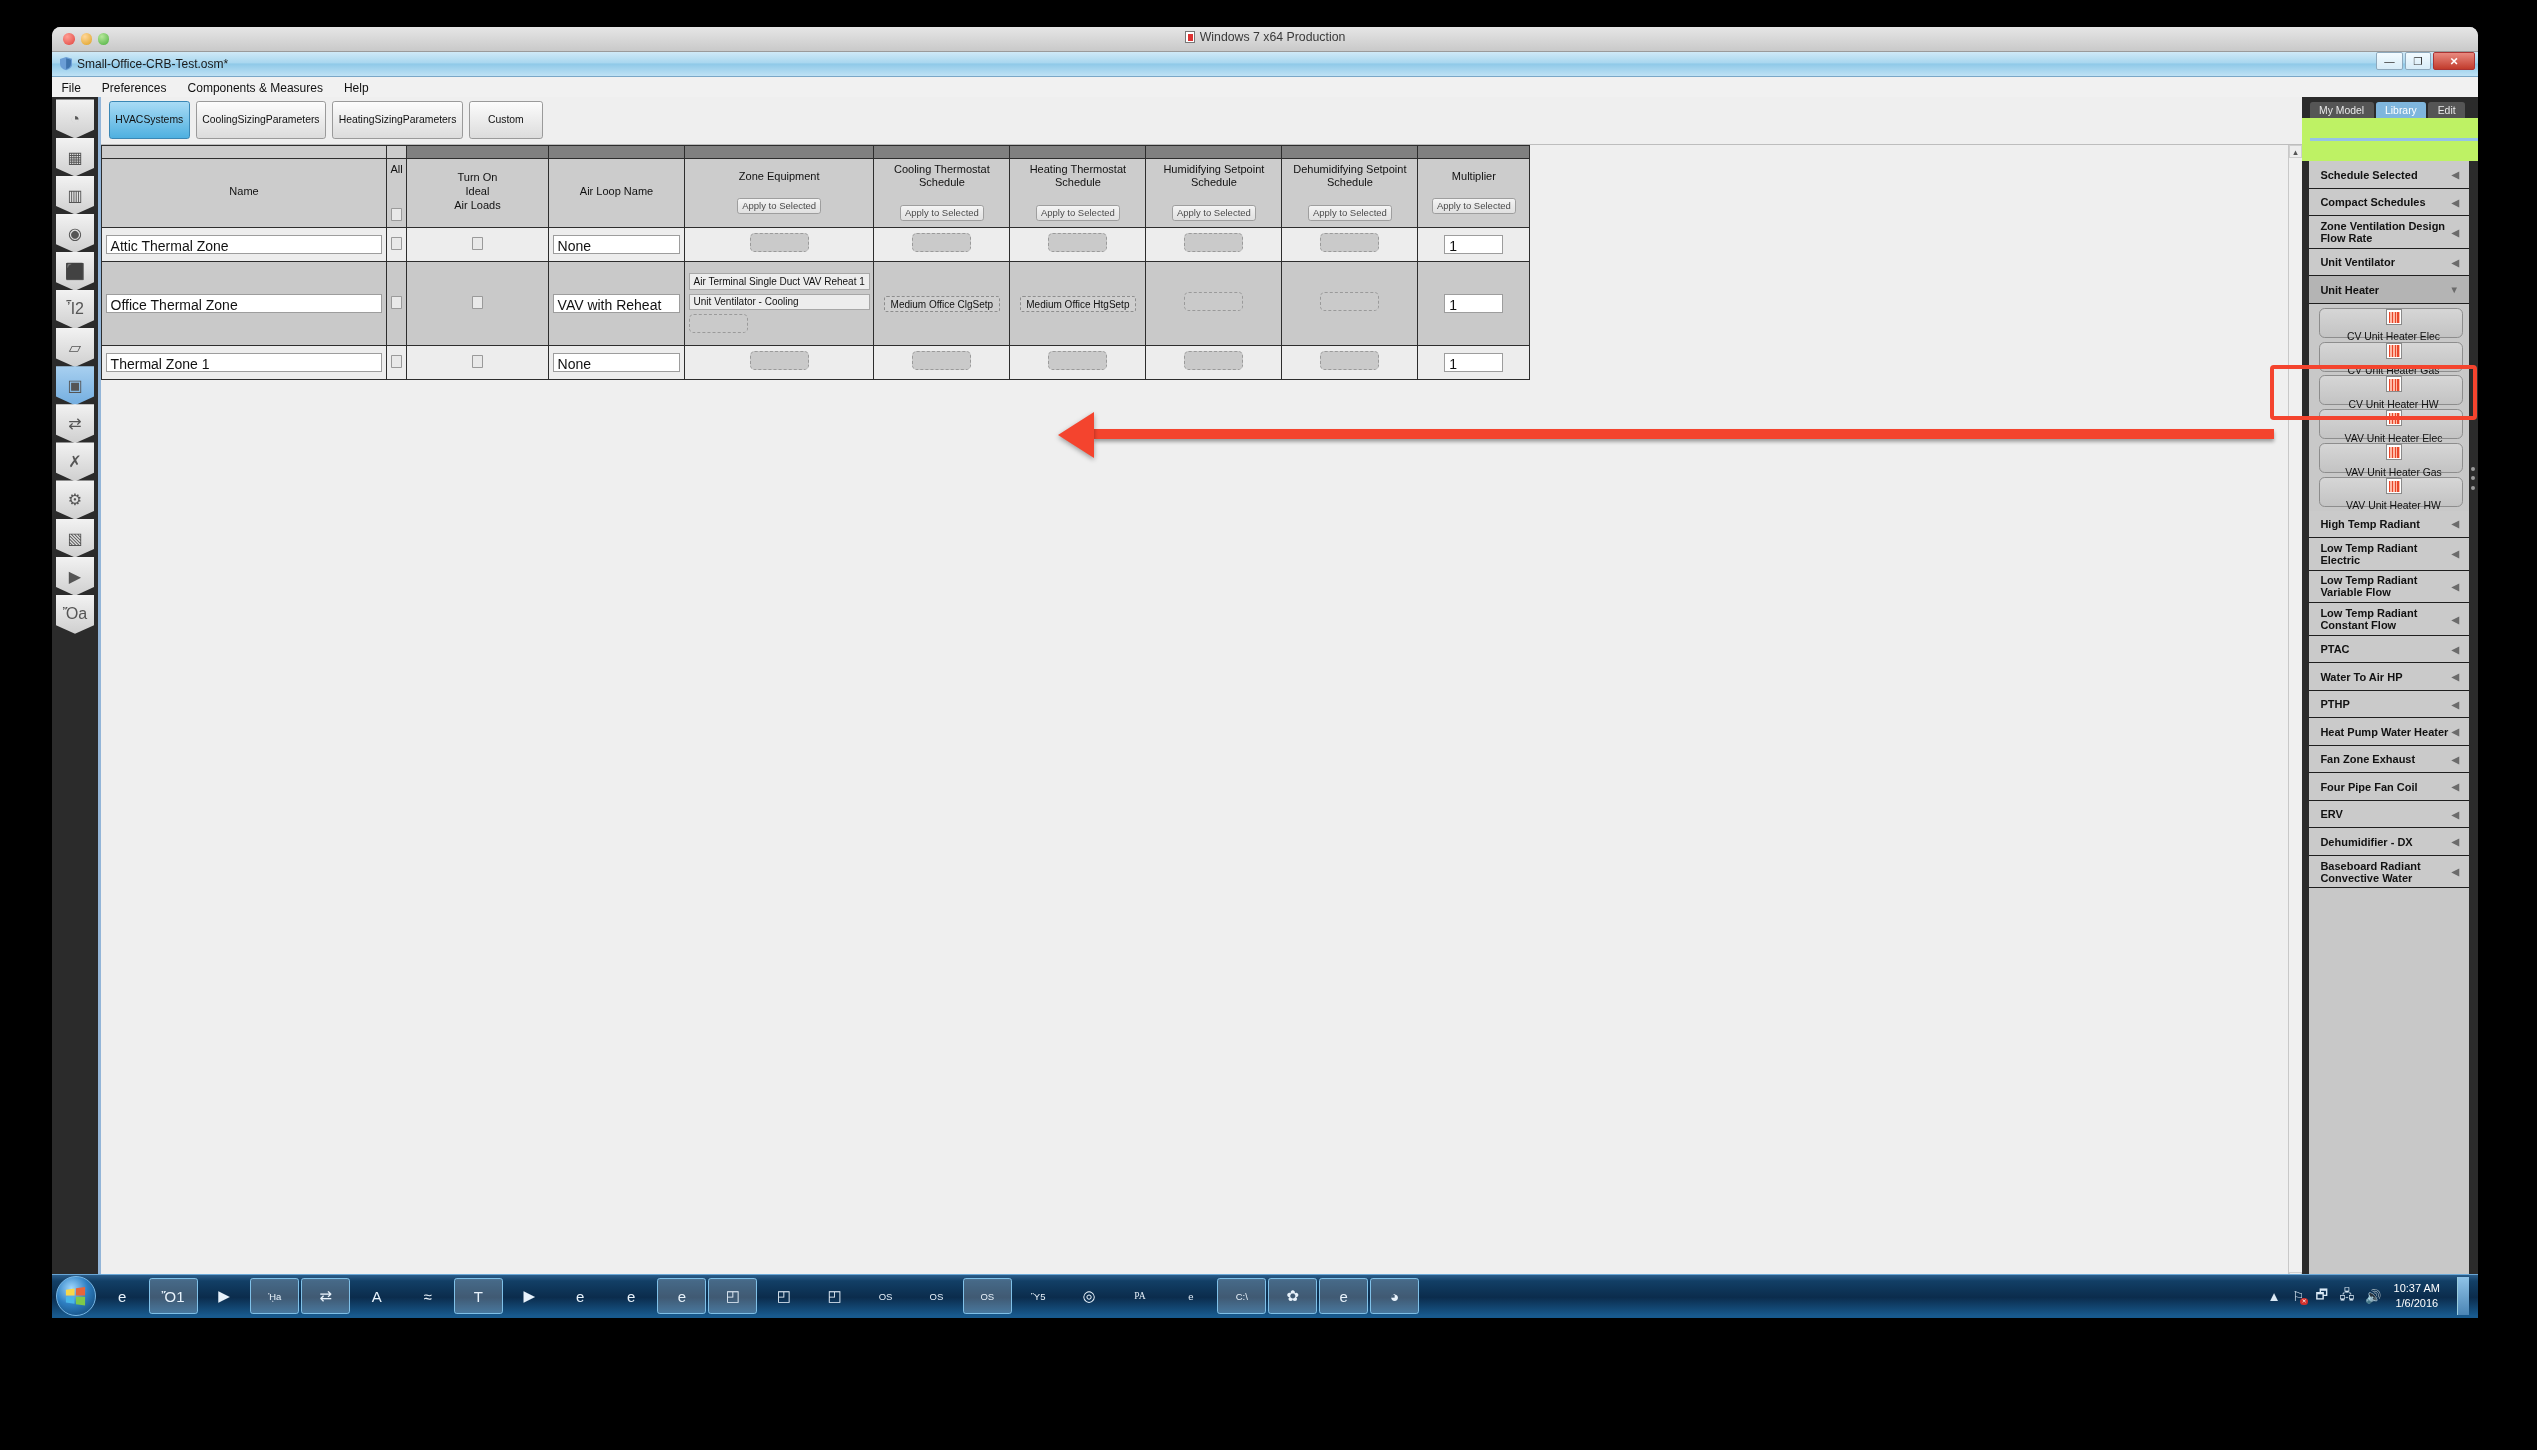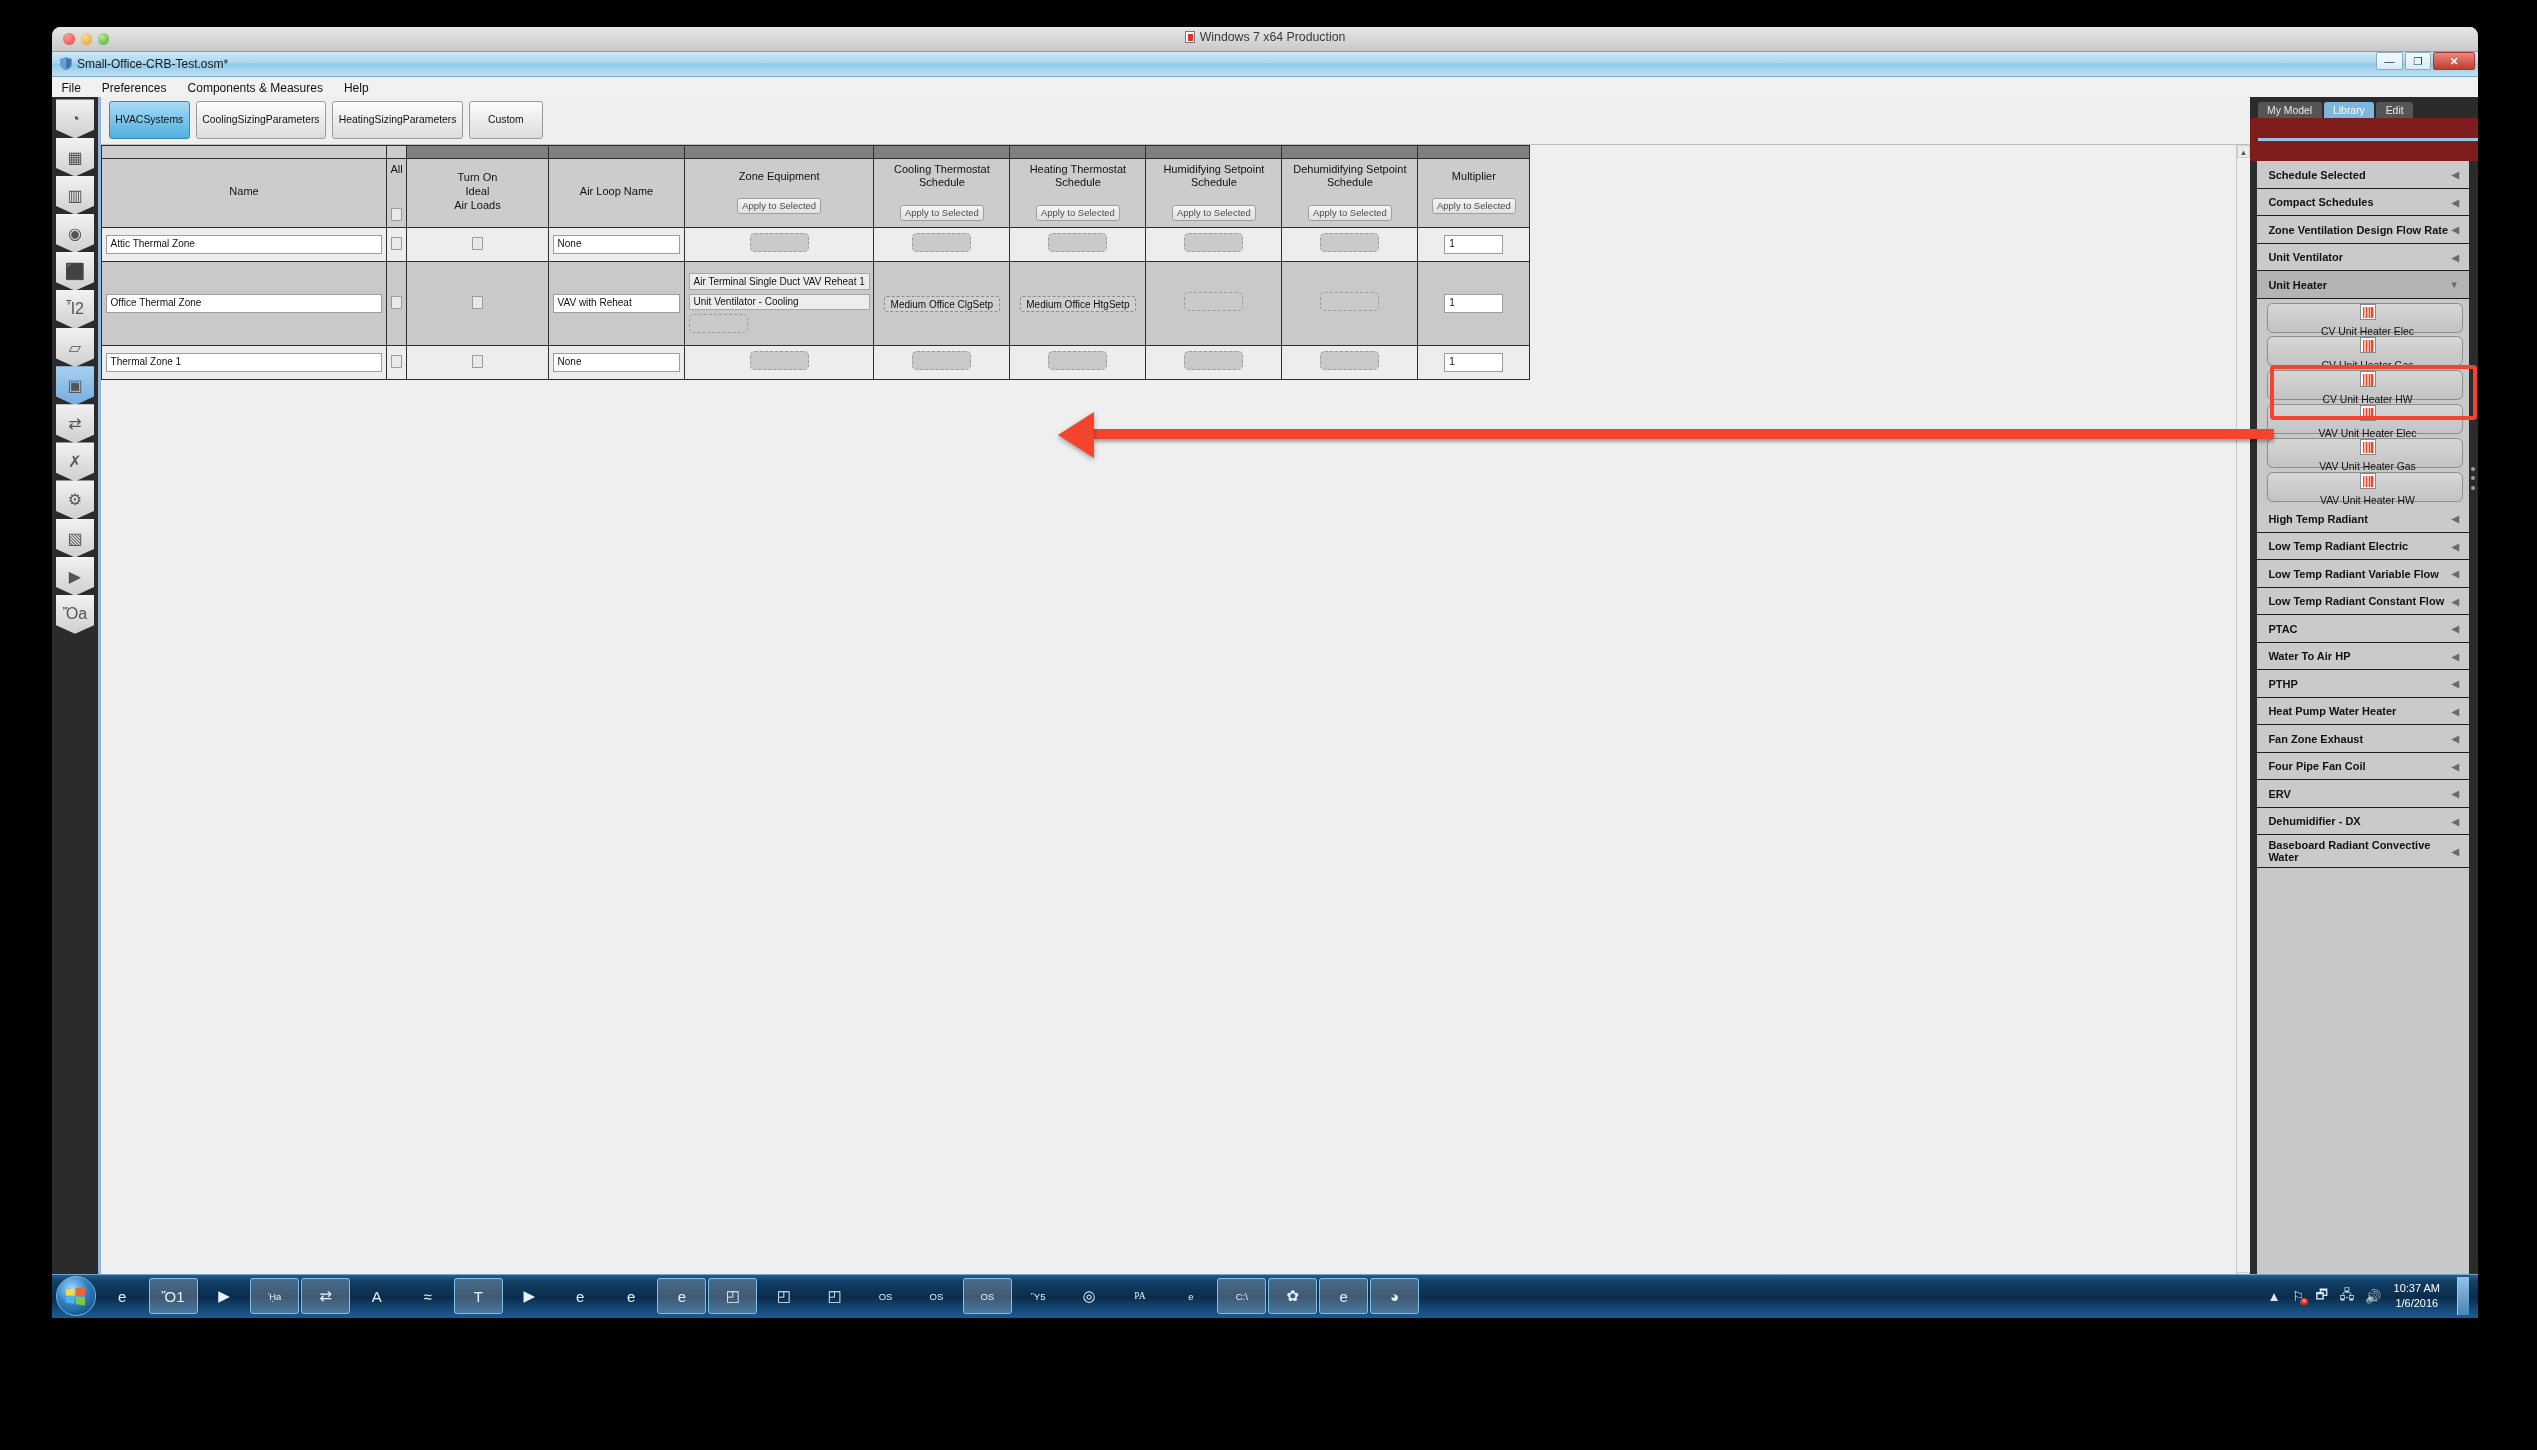--- a/index.html
+++ b/index.html
@@ -127,21 +127,21 @@
   }
   th .allbox { display:block; margin: 32px auto 0; }
   .cbox {
     width: 11.4px; height: 12.3px; border:0.9px solid #9a9a9a; background:#e9e9e9;
     display:inline-block; border-radius:0.9px;
   }
   td.cell { height: 34px; background:#ededed; padding: 0 3.8px; text-align:center; }
   tr.selected td.cell { background:#c9c9c9; }
   .txtfield {
     display:block; background:#fff; border:0.9px solid #9d9d9d; height: 19px;
-    font-size: 10px; color:#111; padding: 2.8px 3.8px 0; text-align:left; overflow:hidden;
+    font-size: 14px; color:#111; padding: 2.8px 3.8px 0; text-align:left; overflow:hidden;
     white-space:nowrap;
   }
   .dropzone {
     display:inline-block; width: 59px; height: 19px;
     border: 1.9px dashed #9a9a9a; border-radius: 4.7px; background:#cacaca;
   }
   .chip {
     display:inline-block; border: 0.9px dashed #8d8d8d; border-radius: 2.8px;
     background:#cfcfcf; font-size: 10px; color:#111; padding: 1.9px 5.7px;
     white-space:nowrap;
@@ -163,21 +163,21 @@
     display:flex; align-items:center; padding: 0 11.4px; gap: 9.5px; position:relative;
   }
   .rnd-btn { width: 19px; height: 19px; border-radius: 50%; position:relative; box-shadow: 0 0.9px 1.9px rgba(0,0,0,.45); }
   .rnd-btn span { position:absolute; inset:0; display:flex; align-items:center; justify-content:center; color:#fff; font-size: 11.4px; font-weight:bold; }
   .b-green { background: radial-gradient(circle at 35% 28%, #a9e08a, #3f8f2d); }
   .b-blue  { background: radial-gradient(circle at 35% 28%, #93cdf0, #1b6fb5); }
   .b-red   { background: radial-gradient(circle at 35% 28%, #f4a49a, #c0301b); }
   .b-red2  { background: radial-gradient(circle at 35% 28%, #f2b07f, #c2521a); }
 
   
-  #right-panel { width: 228px; background:#7f1d1d; display:flex; flex-direction:column;gap:20px; }
+  #right-panel { width: 176px; background:#bef264; display:flex; flex-direction:column;gap:20px; }
   #lib-tabs { height: 21px; display:flex; align-items:flex-end; padding-left: 7.6px; gap:1.9px; background:#2b2b2b; }
   .lib-tab {
     font-size: 10.4px; color:#e8e8e8; padding: 2.8px 9.5px 1.9px;
     background:#555; border-radius: 2.8px 2.8px 0 0;
   }
   .lib-tab.active { background:#7fb6dd; color:#fff; }
   #lib-accent { height: 3.8px; background: #96c3e6; margin-left: 7.6px; }
   #lib-scroll { flex:1; overflow:hidden; background:#2b2b2b; display:flex; }
   #lib-list { flex:1; background:#c8c8c8; border-left: 7.6px solid #2b2b2b; }
   .lib-sec {

